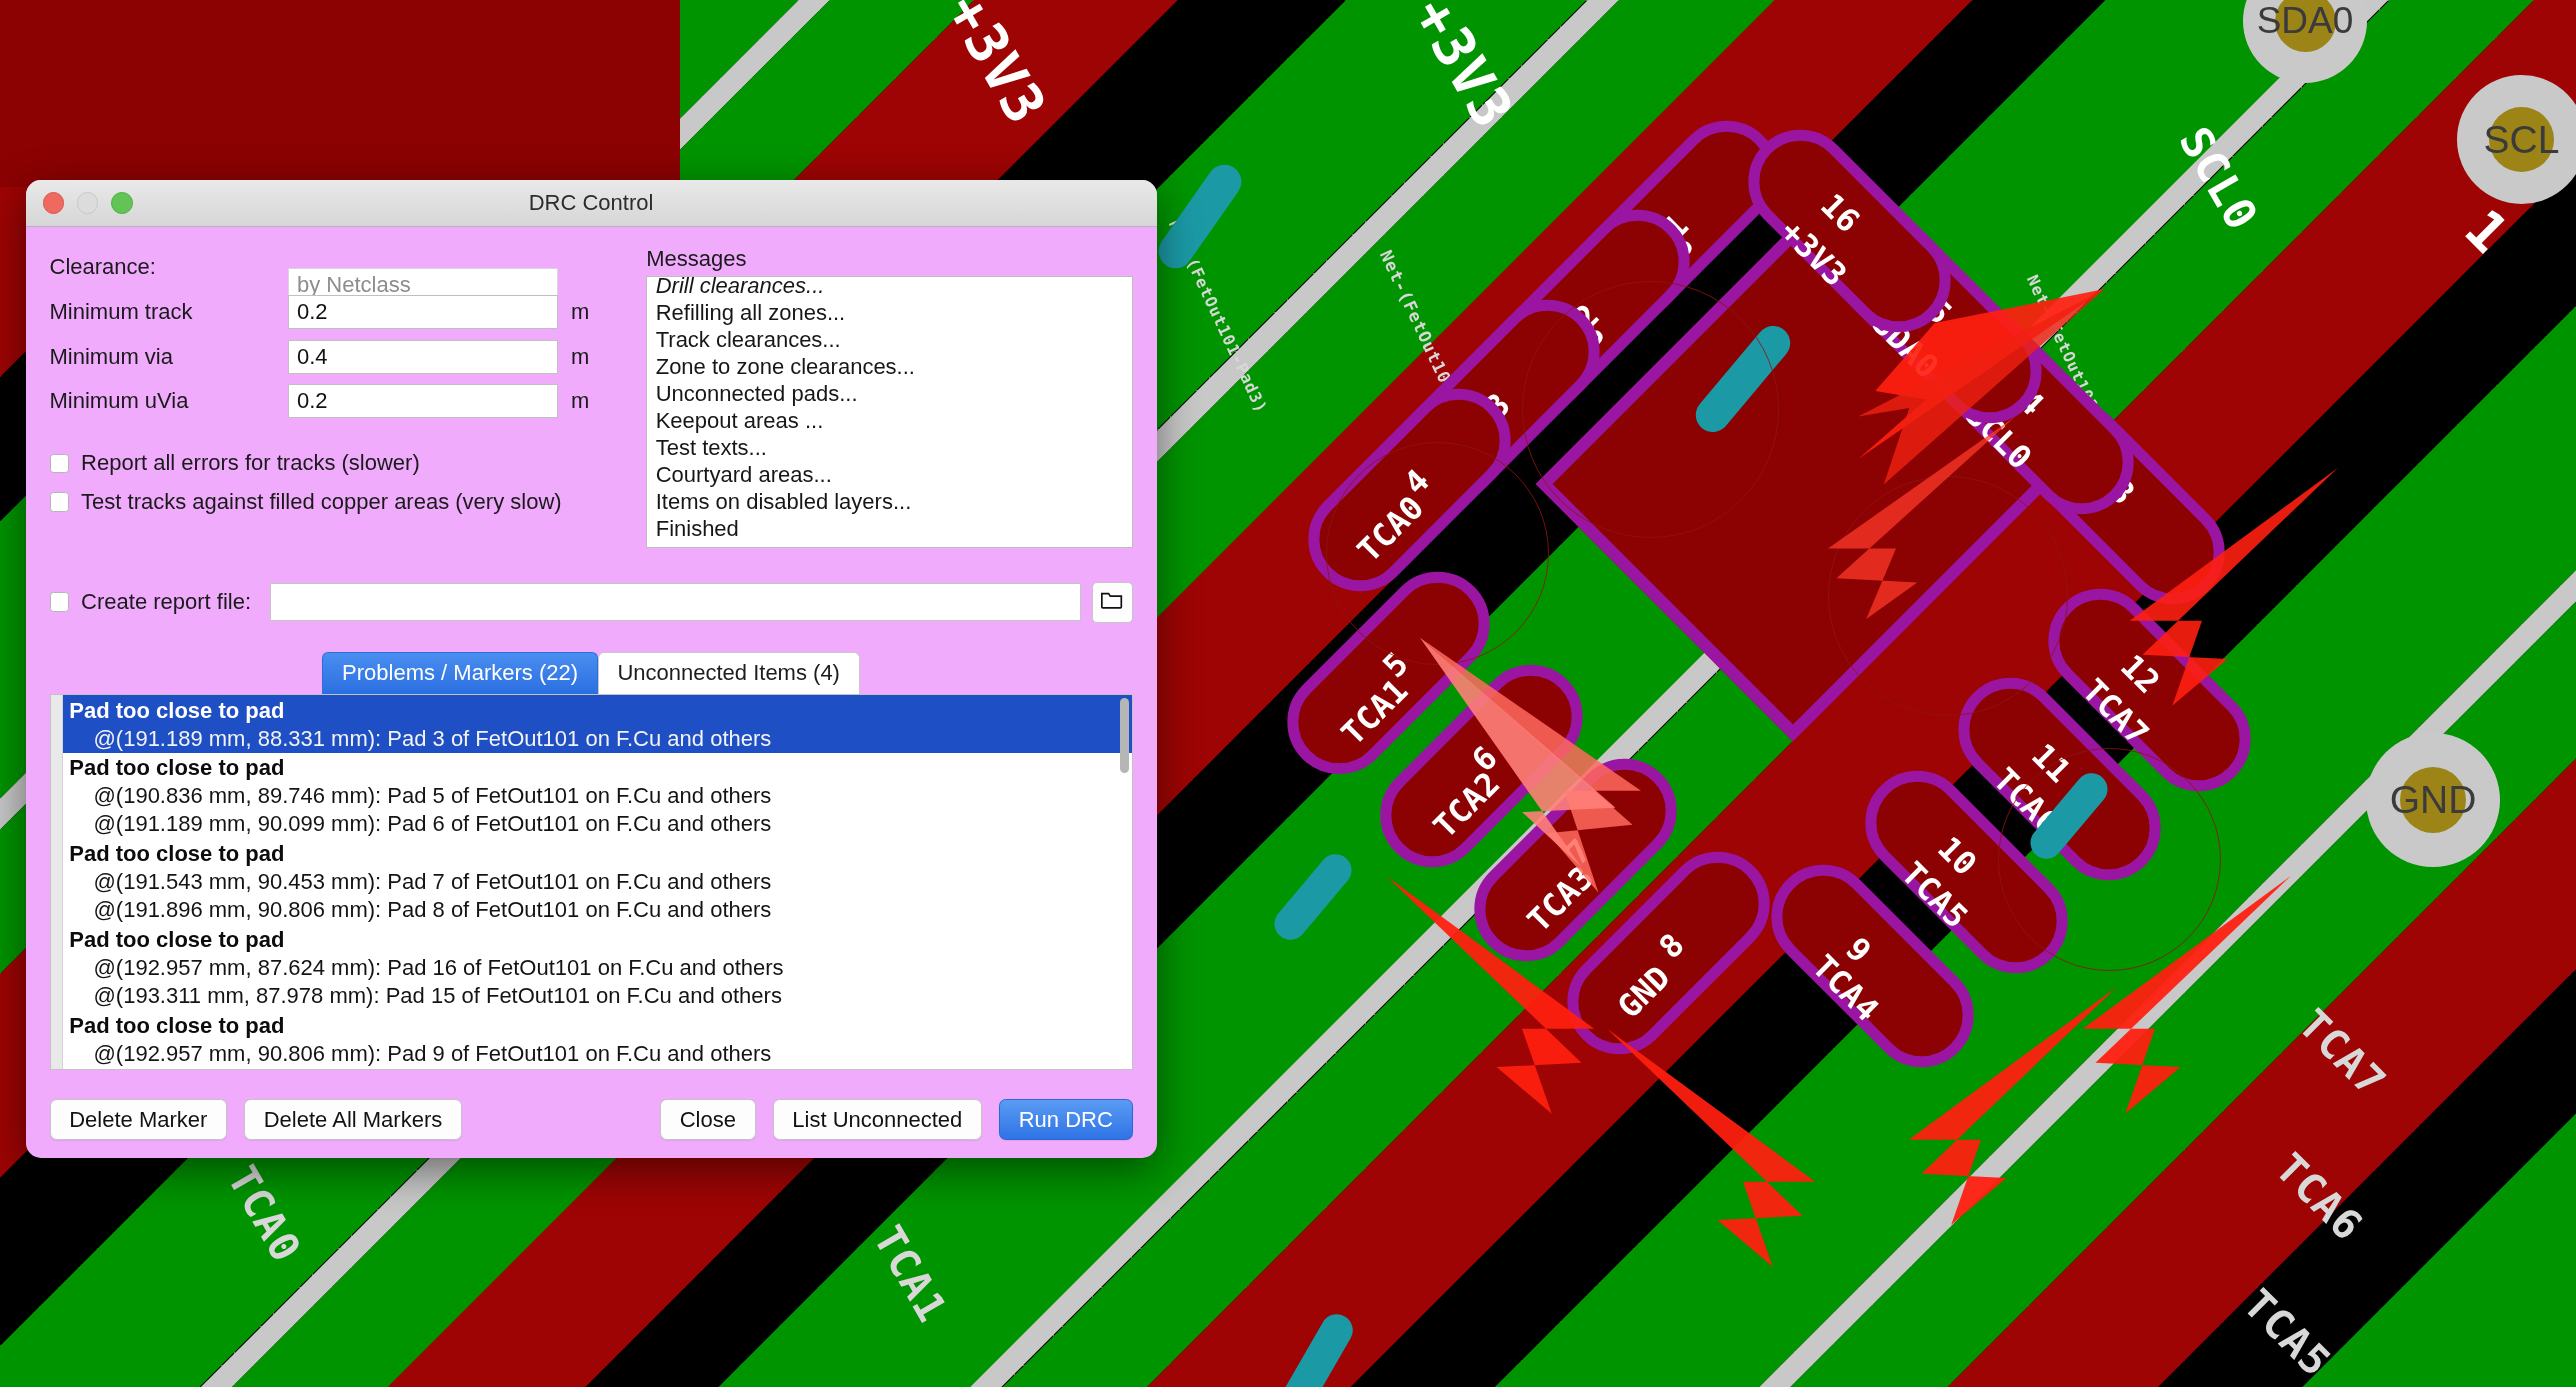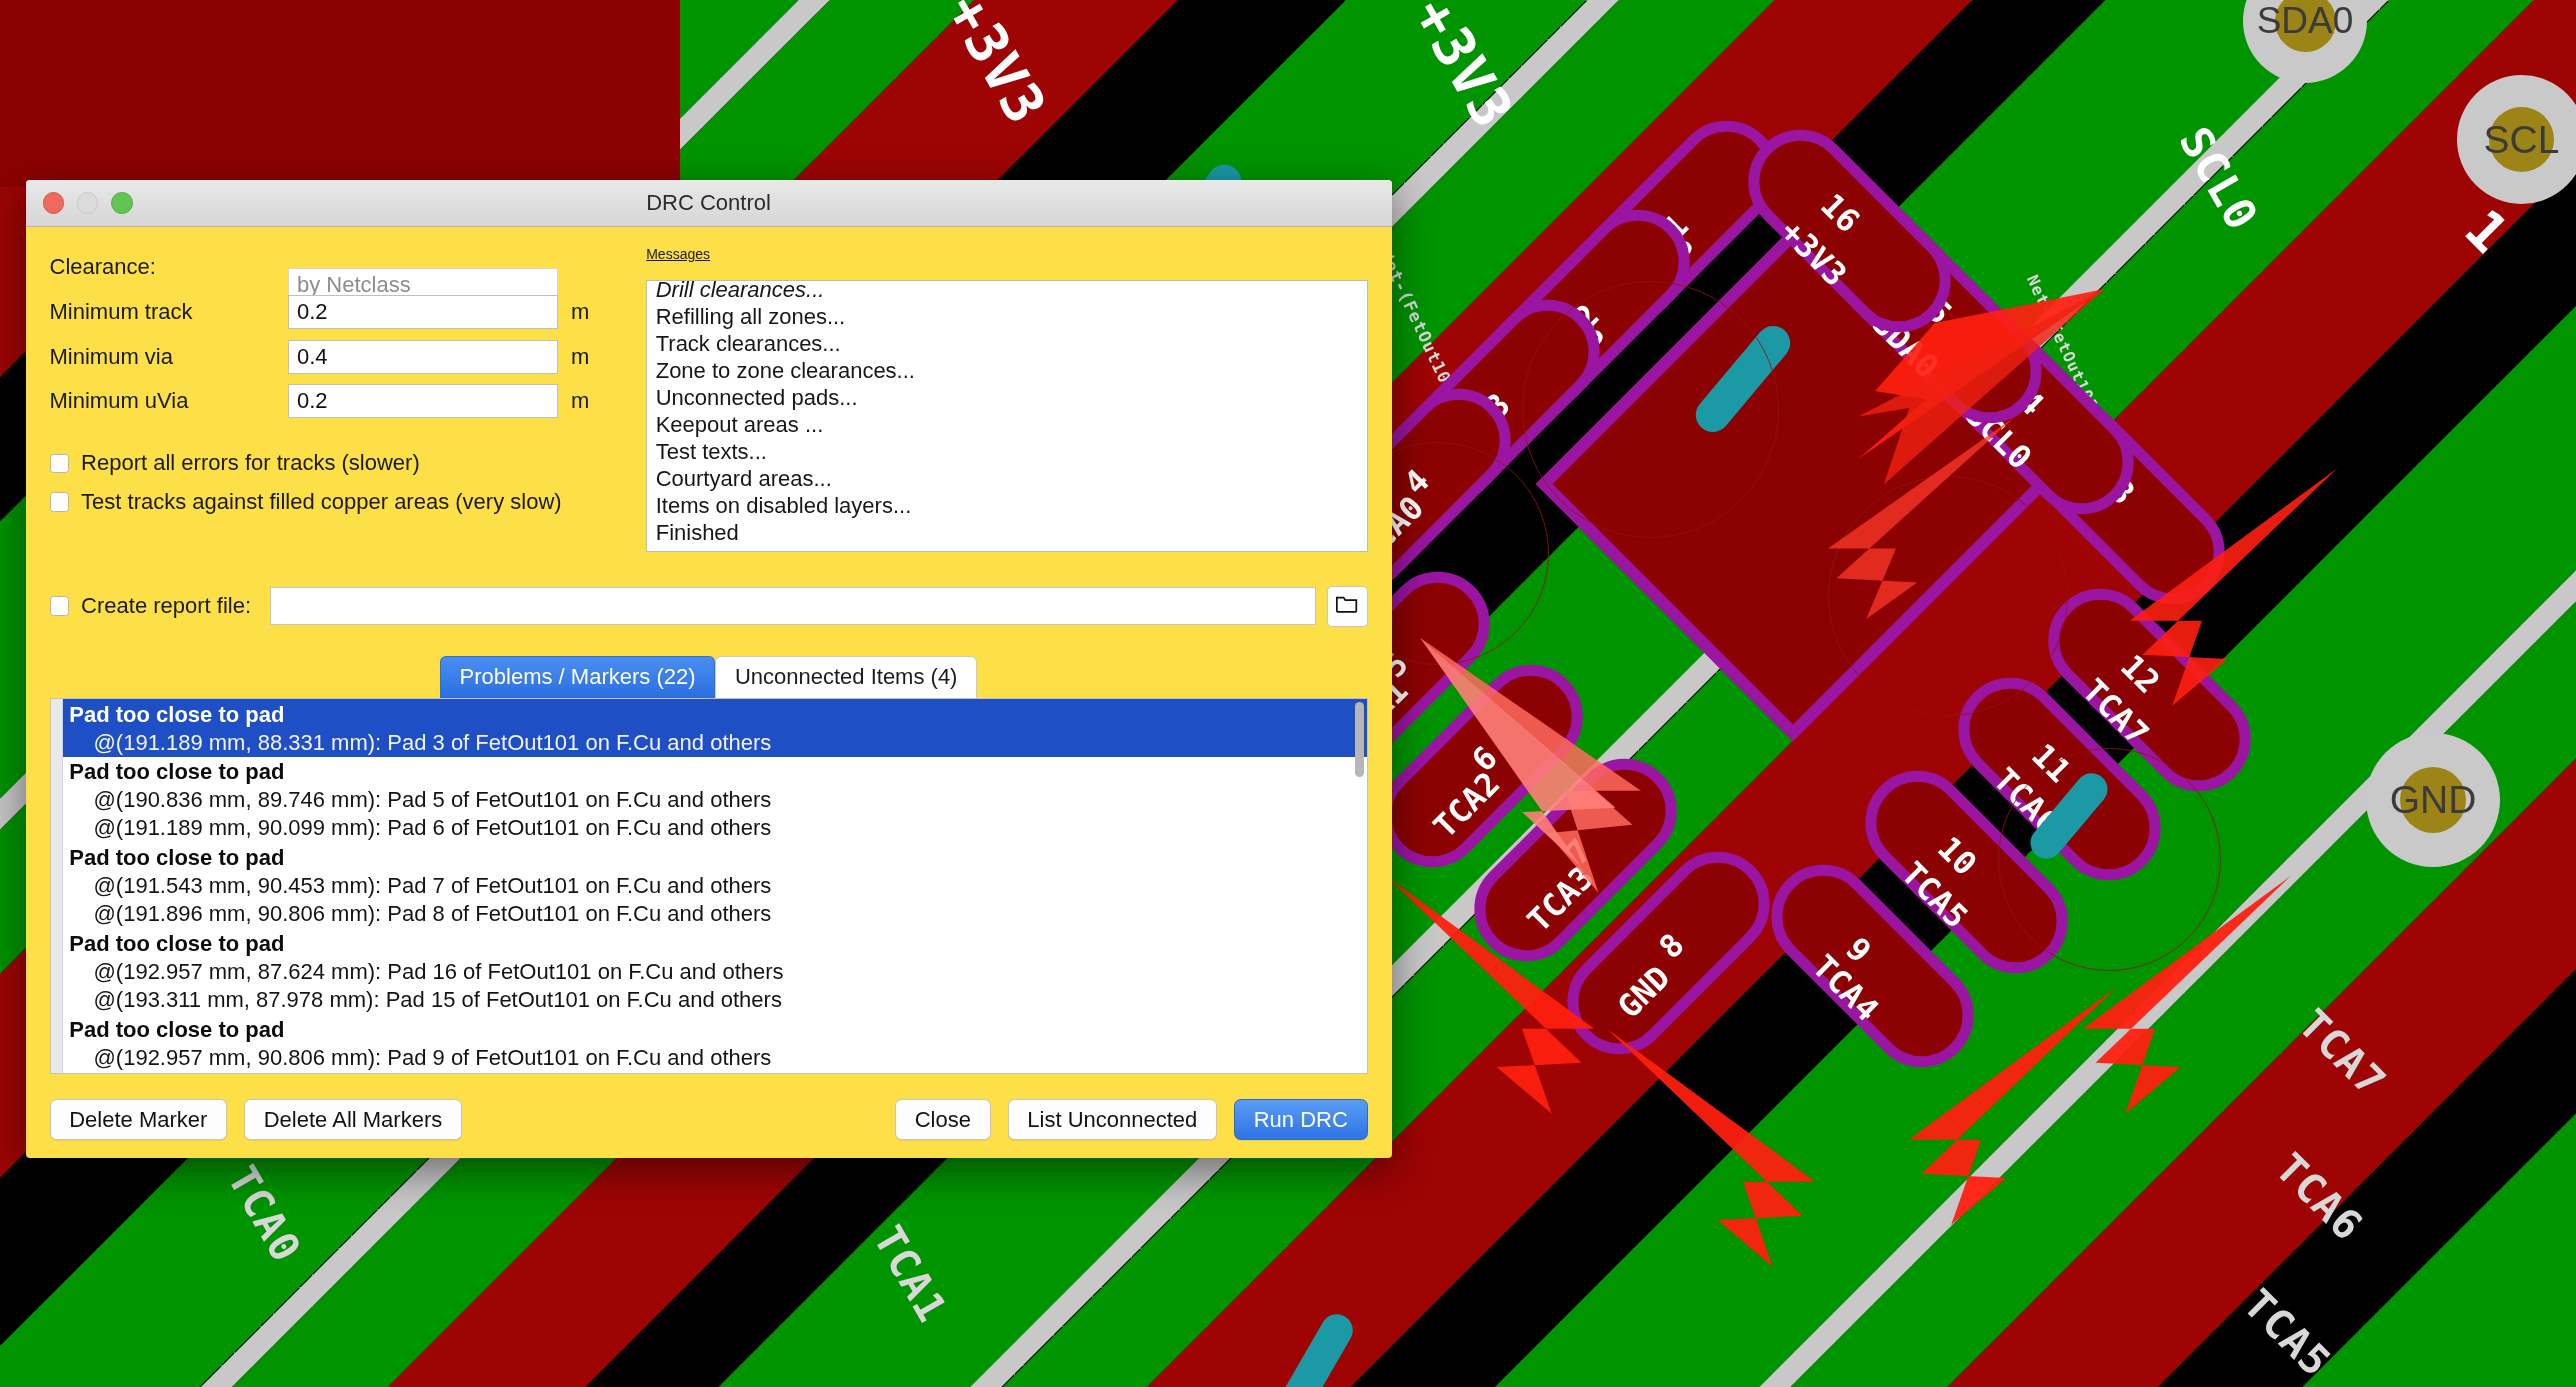--- a/index.html
+++ b/index.html
@@ -125,23 +125,23 @@
     position: absolute;
     border: 1.3px solid rgba(140, 20, 20, 0.85);
     border-radius: 50%;
     background: transparent;
   }
 
   
   #drc-dialog {
     position: absolute;
     left: 25.5px; top: 180px;
-    width: 1366px; height: 978px;
-    background: #fde047;
-    border-radius: 4px;
+    width: 1131px; height: 978px;
+    background: #f0abfc;
+    border-radius: 15px;
     box-shadow: 0 12px 43px rgba(0,0,0,0.48);
     overflow: hidden;
     font-family: "Liberation Sans", sans-serif;
   }
   .titlebar {
     height: 46px;
     background: linear-gradient(to bottom, #e9e9e9, #d6d6d6);
     border-bottom: 0.9px solid #b6b6b6;
     display: flex; align-items: center;
     position: relative;
@@ -183,21 +183,21 @@
   .cbox.checked { background: #3b7dea; border-color: #3471d8; }
   .cbox.checked::after {
     content: "";
     width: 5.1px; height: 10.2px;
     border: solid #fff; border-width: 0 2.1px 2.1px 0;
     transform: rotate(45deg) translate(-0.9px,-0.9px);
   }
   .cblabel { font-size: 22px; color: #1a1a1a; }
 
   .msg-col { flex: 1; }
-  .msg-title { font-size: 14px; color: #1a1a1a; margin-bottom: 18px; text-decoration: underline; }
+  .msg-title { font-size: 22px; color: #1a1a1a; margin-bottom: 4px; }
   .msg-box {
     background: #ffffff; border: 0.9px solid #bdbdbd;
     height: 272px; box-sizing: border-box;
     padding: 0 8.5px; overflow: hidden;
   }
   .msg-line {
     font-size: 22px; color: #171717; line-height: 27px;
     white-space: nowrap;
   }
   .msg-line.first { margin-top: -5.1px; font-style: italic; }

